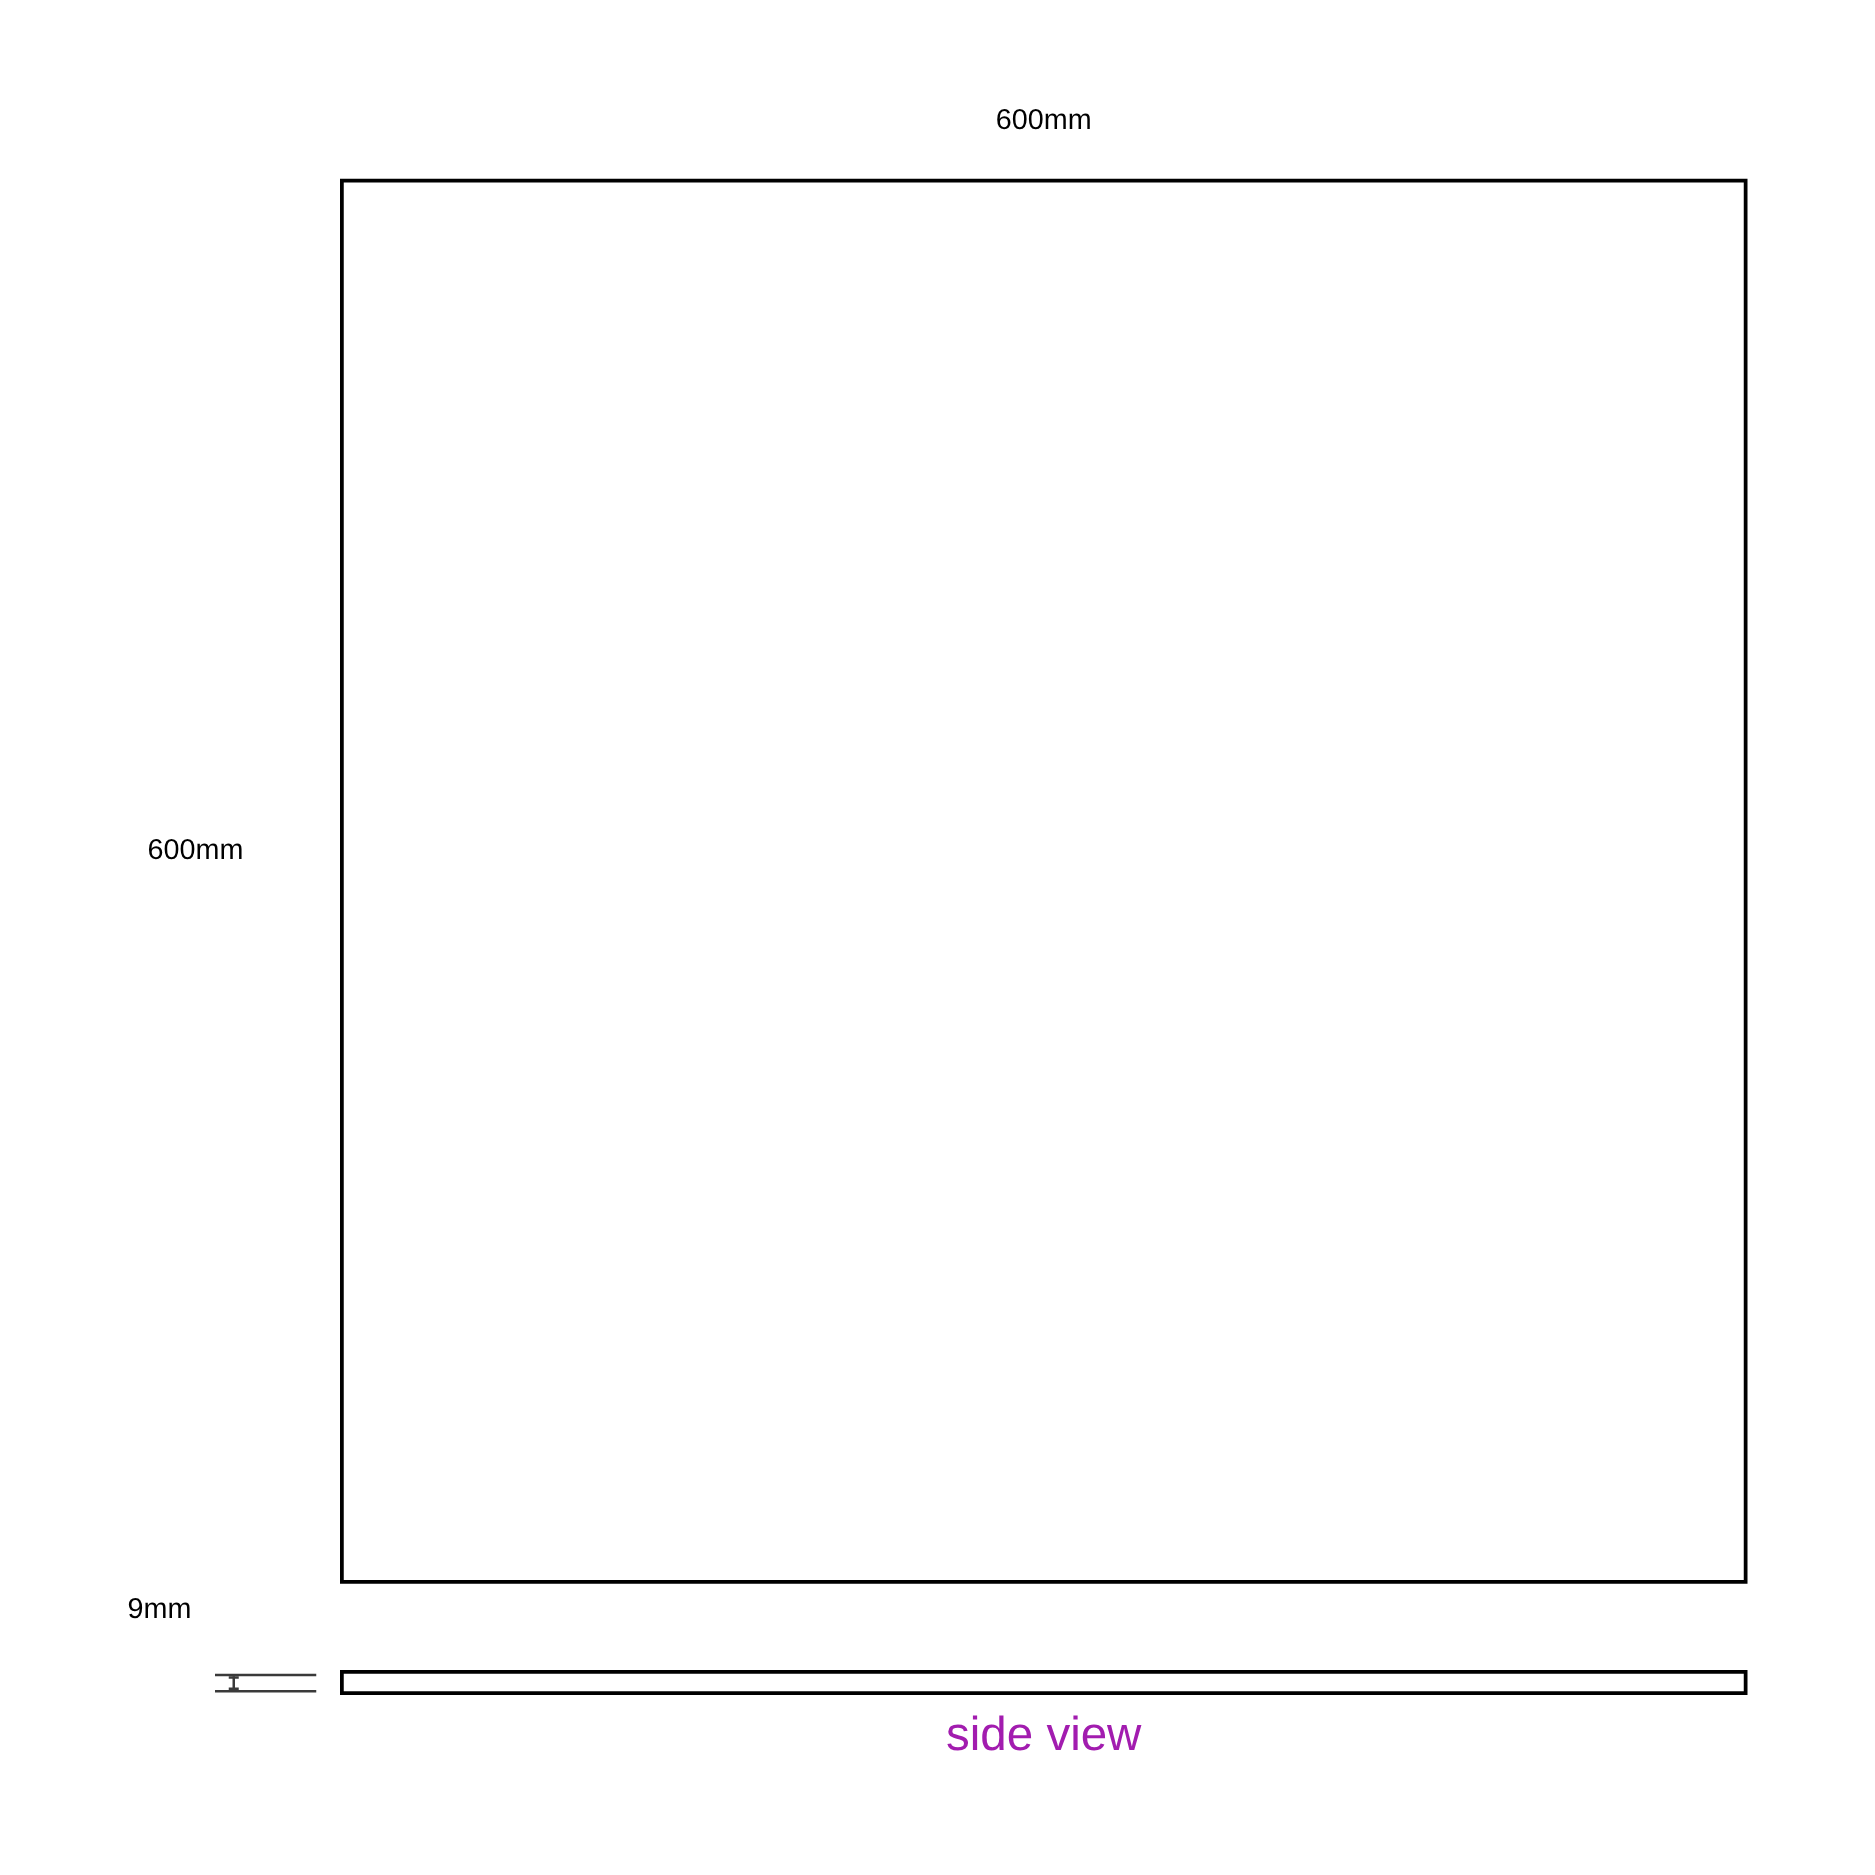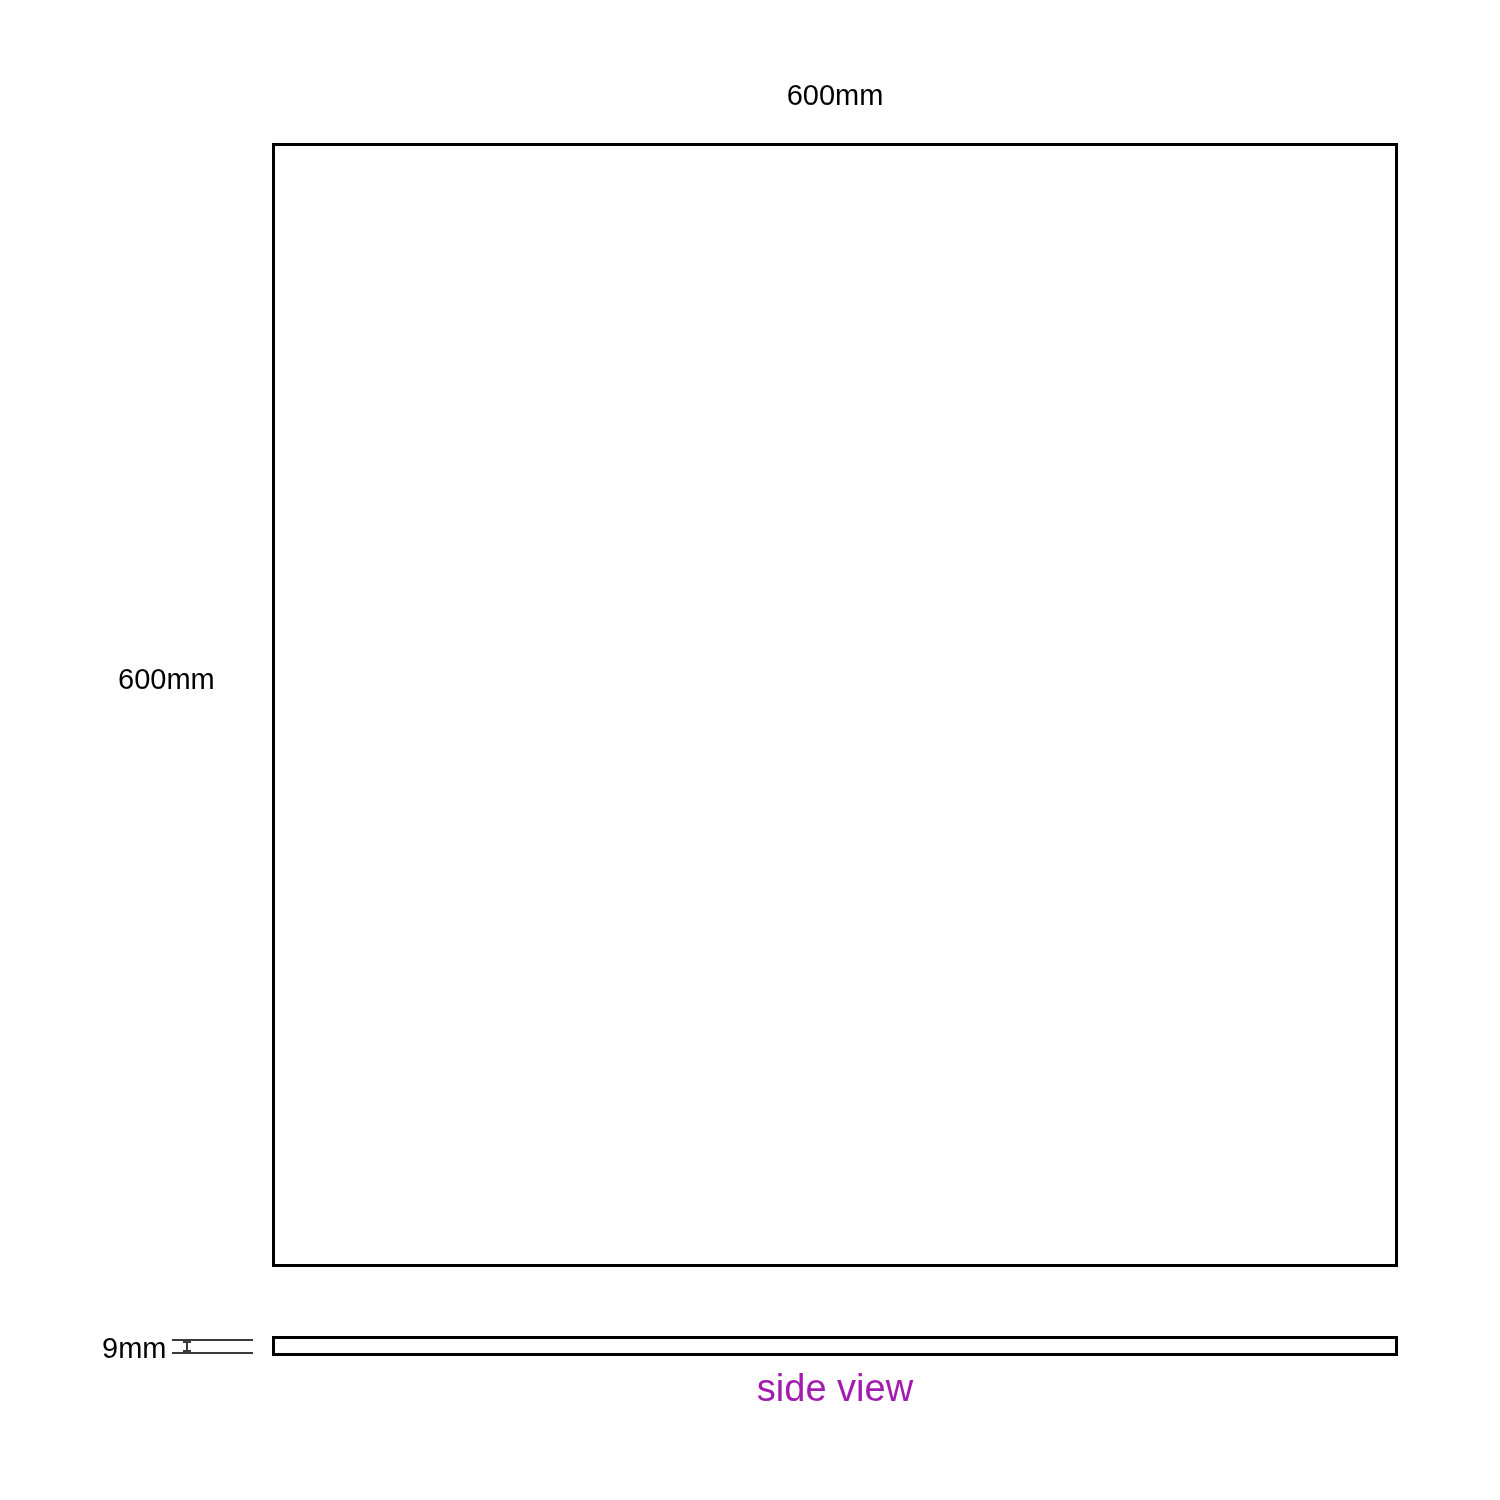--- a/index.html
+++ b/index.html
@@ -11,38 +11,38 @@
     position: relative;
     width: 1500px;
     height: 1500px;
     background: #ffffff;
     font-family: "Liberation Sans", sans-serif;
     color: #000000;
     overflow: hidden;
   }
   .dim-label {
     position: absolute;
-    font-size: 29px;
+    font-size: 23px;
     line-height: 27px;
     color: #000000;
     white-space: nowrap;
   }
   .top-label {
     left: 272px;
     top: 82px;
     width: 1126px;
     text-align: center;
   }
   .left-label {
     left: 118px;
     top: 666px;
   }
   .thickness-label {
     left: 102px;
-    top: 1335px;
+    top: 1273px;
   }
   .front-panel {
     position: absolute;
     left: 272px;
     top: 143px;
     width: 1126px;
     height: 1124px;
     border: 3px solid #000000;
     box-sizing: border-box;
     background: #ffffff;

